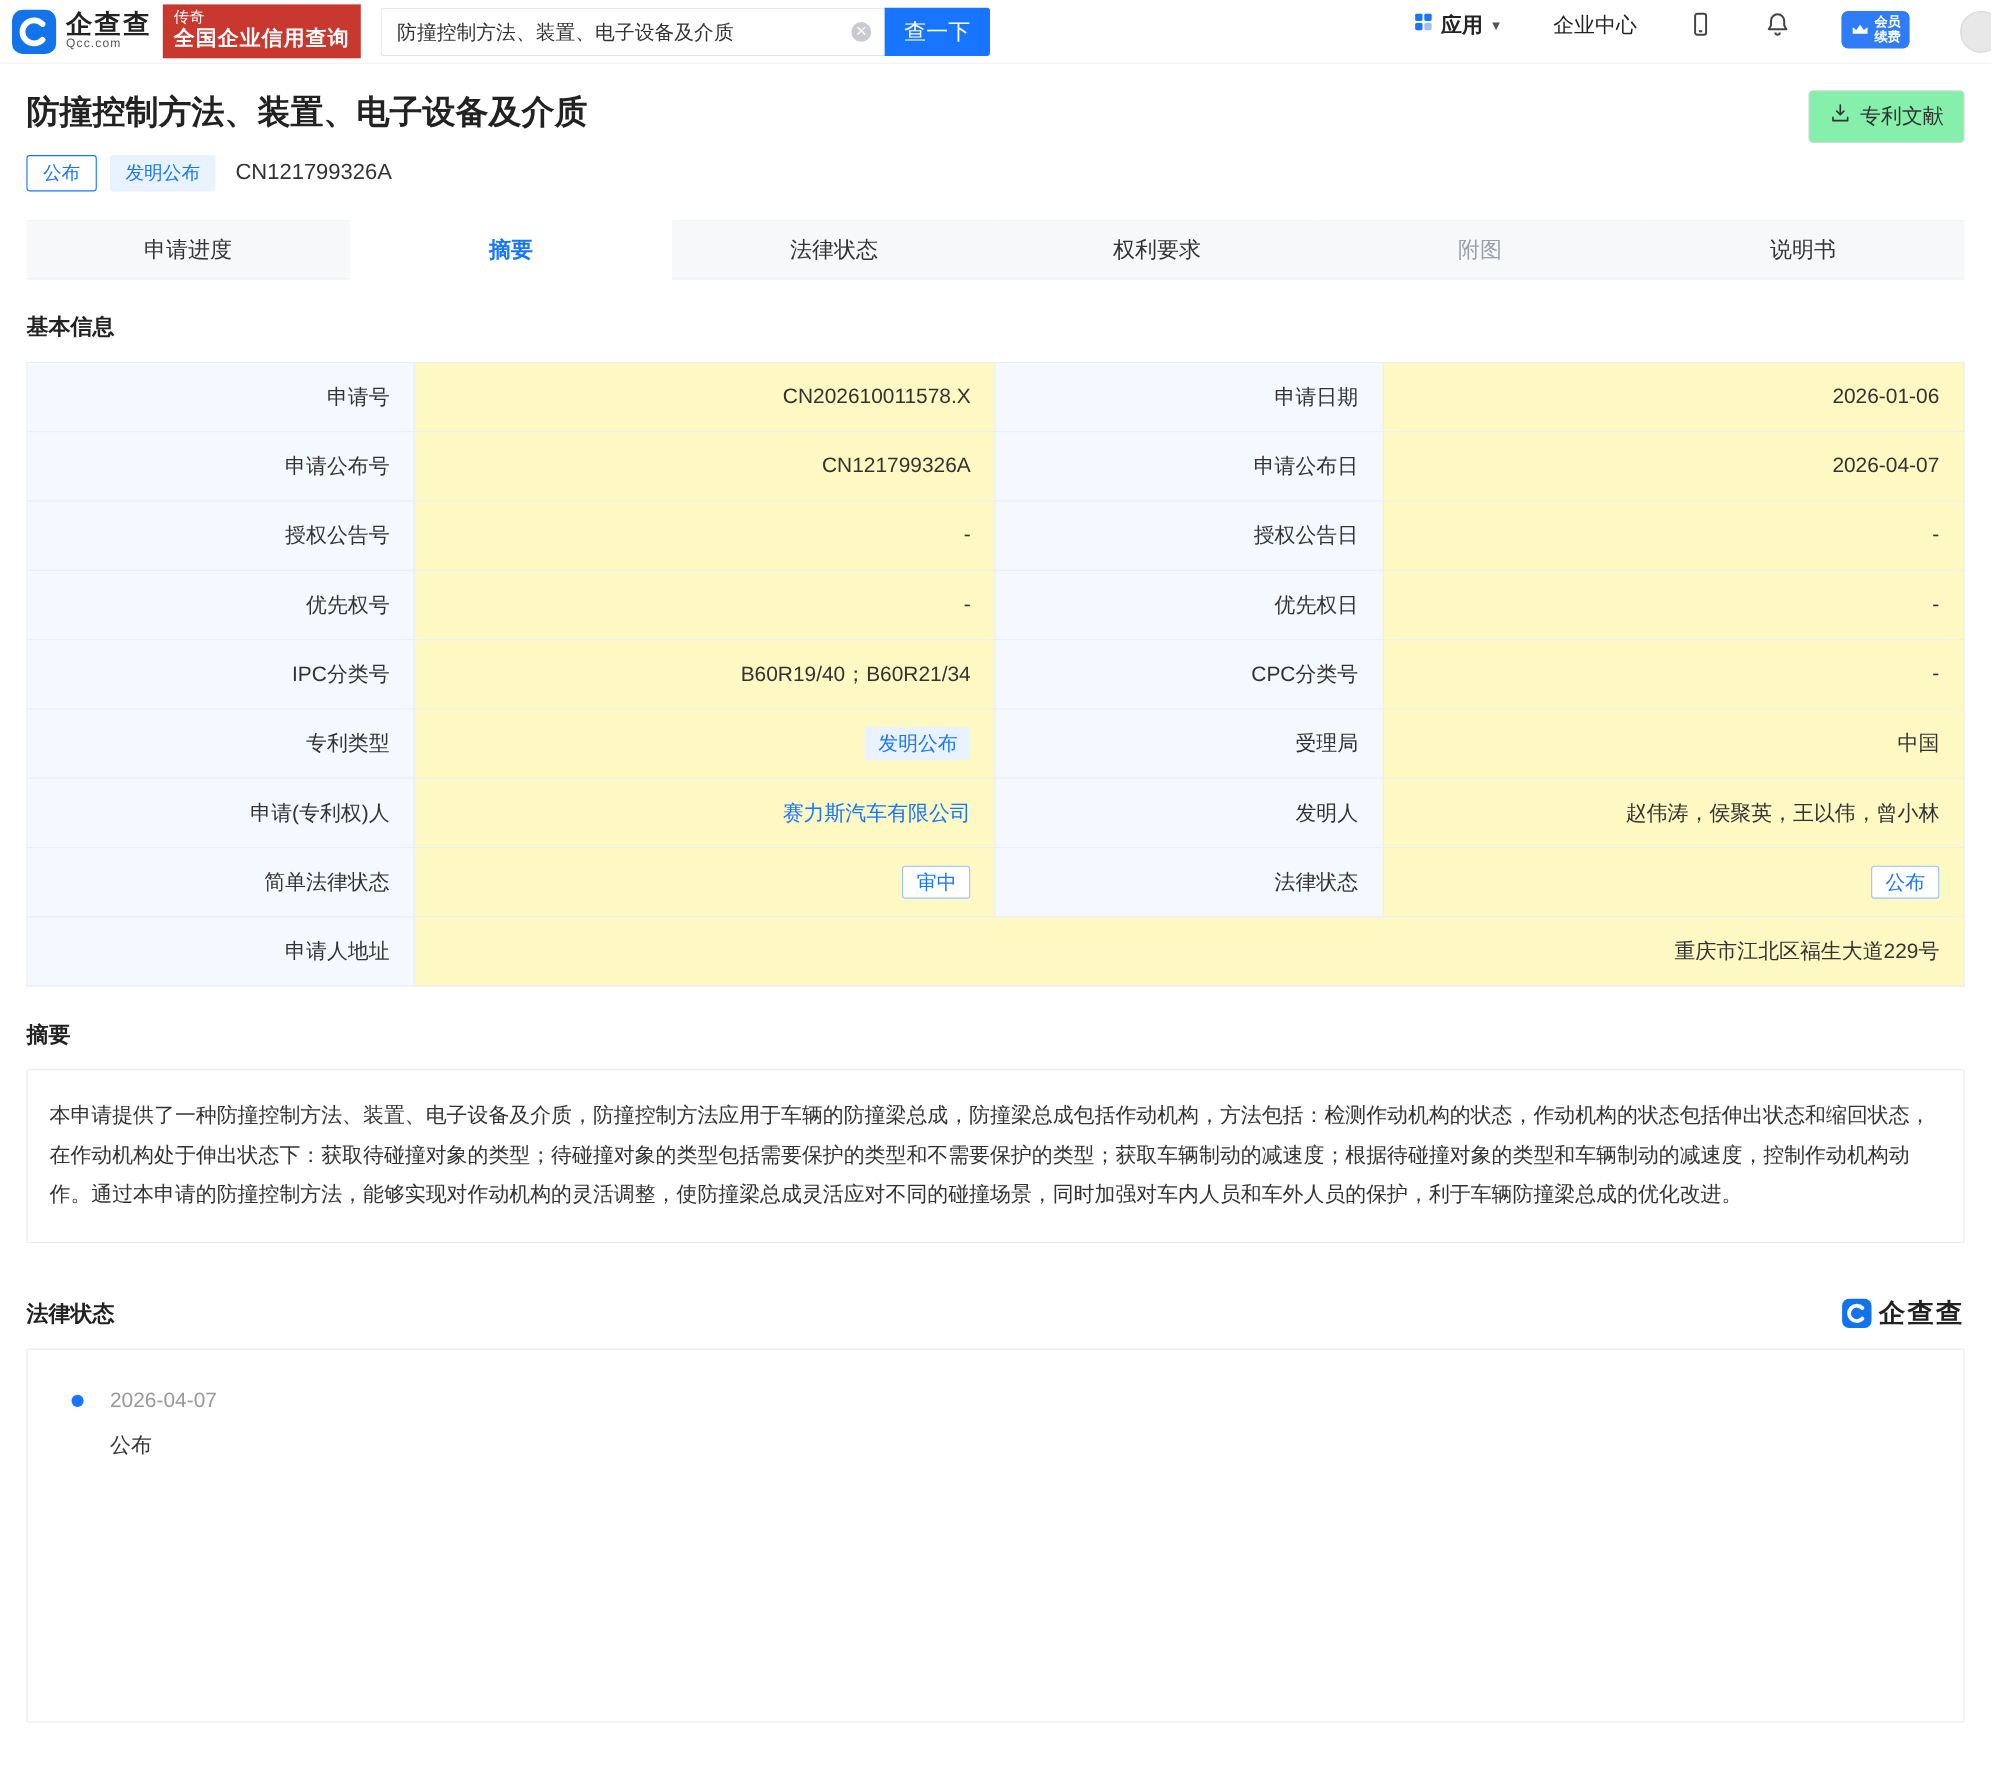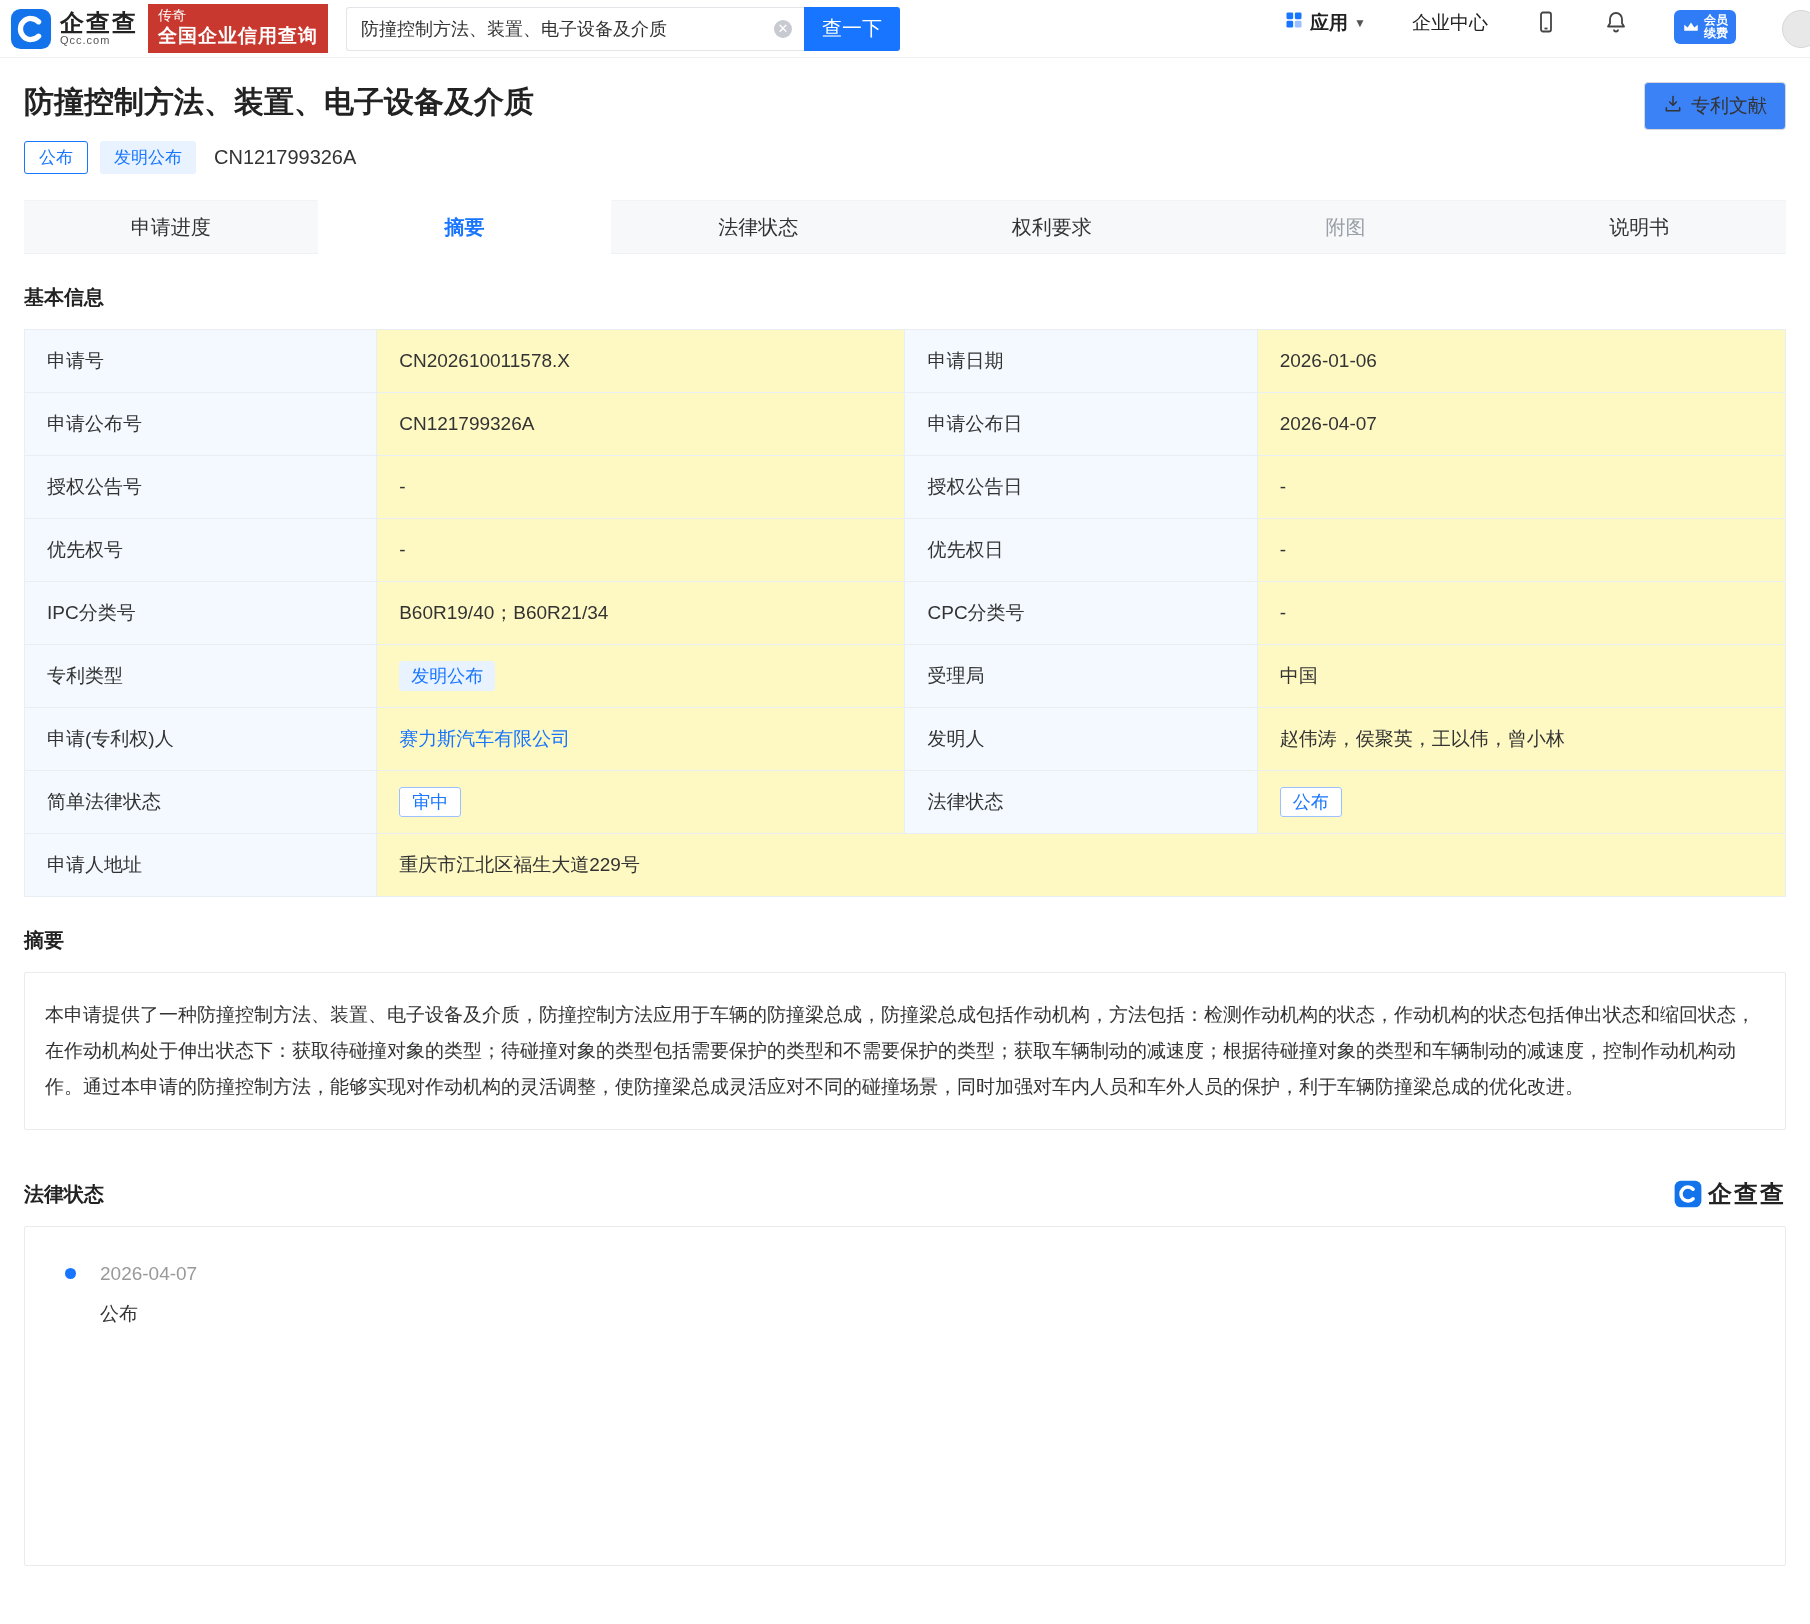--- a/index.html
+++ b/index.html
@@ -42,34 +42,34 @@
 
   
   .content { padding:0 24px; }
   .patent-head { display:flex; justify-content:space-between; align-items:flex-start; padding-top:24px; }
   .patent-title { font-size:30px; font-weight:700; color:#222; }
   .badge-row { display:flex; align-items:center; gap:12px; margin-top:18px; }
   .badge-outline { border:1px solid #1775ff; color:#1775ff; font-size:17px; padding:4px 14px; border-radius:3px; background:#fff; }
   .badge-fill { background:#e8f3ff; color:#1775ff; font-size:17px; padding:5px 14px; border-radius:3px; }
   .pub-no { font-size:20px; color:#333; margin-left:6px; }
   .download-btn { display:flex; align-items:center; gap:8px; border:1px solid #d9d9d9; border-radius:4px;
-    background:#3b82f6; padding:10px 18px; font-size:19px; color:#333; cursor:pointer; font-family:inherit; }
+    background:#86efac; padding:10px 18px; font-size:19px; color:#333; cursor:pointer; font-family:inherit; }
 
   
   .tabs { display:flex; margin-top:26px; }
   .tab { flex:1; height:54px; display:flex; align-items:center; justify-content:center;
     background:#f7f8fa; border-bottom:1px solid #eef0f3; border-top:1px solid #f2f3f5;
     font-size:20px; color:#333; cursor:pointer; }
   .tab.active { background:#fff; color:#1775ff; font-weight:700; border-bottom:1px solid transparent; border-top:1px solid transparent; }
   .tab.muted { color:#9aa0a6; }
 
   
   .section-title { font-size:20px; font-weight:700; color:#222; margin:30px 0 18px; }
 
-  table.info-table { width:100%; border-collapse:collapse; table-layout:fixed; }
+  table.info-table { width:100%; border-collapse:collapse; table-layout:fixed;text-align:right; }
   .info-table td { border:1px solid #e9eef4; height:63px; padding:0 22px; font-size:19px; color:#333;
     vertical-align:middle; word-break:break-all; }
   .info-table td.label { background:#f3f9fe; }
   .info-table td.value { background:#fef9c3; }
   .cell-link { color:#1775ff; cursor:pointer; }
   .t-badge-fill { background:#e8f3ff; color:#1775ff; font-size:18px; padding:5px 12px; border-radius:3px; }
   .t-badge-outline { border:1px solid #9cc0ff; color:#1775ff; font-size:18px; padding:4px 12px; border-radius:3px; background:#fff; }
 
   .abstract-box { border:1px solid #ebebeb; border-radius:2px; padding:24px 20px; font-size:19px;
     line-height:36px; color:#333; }

